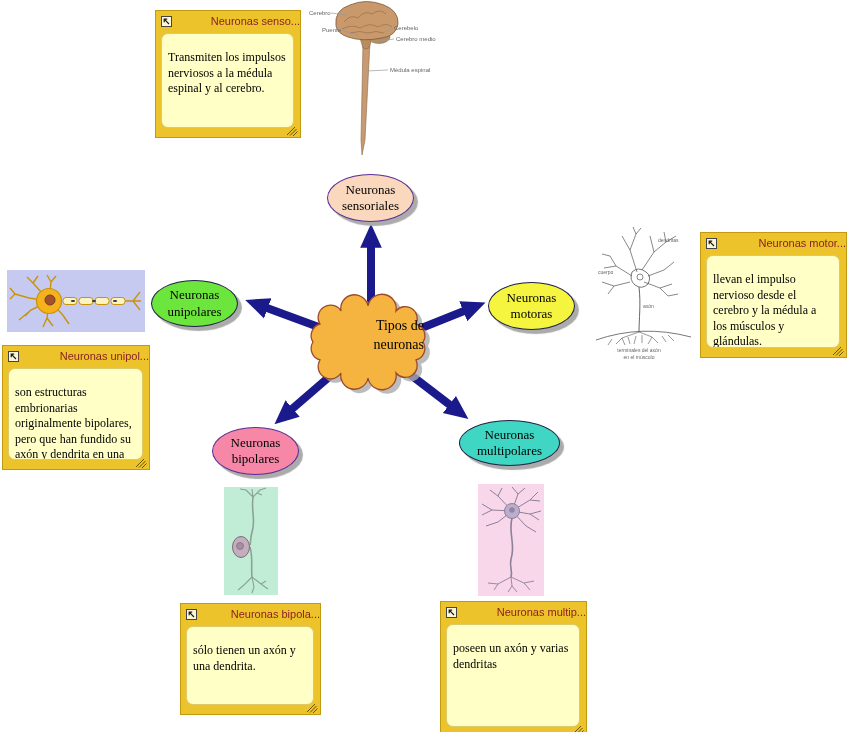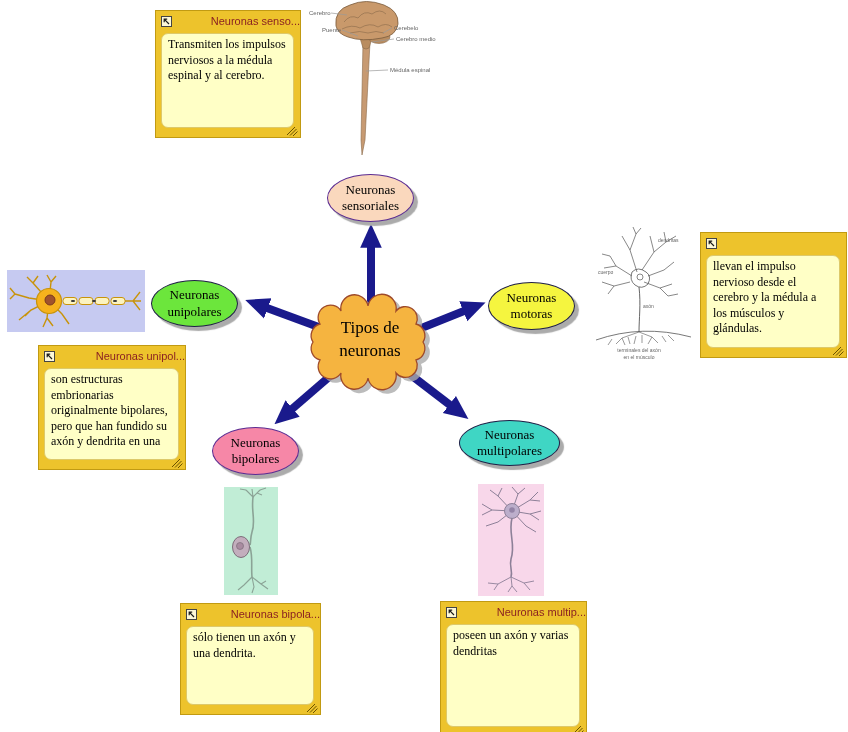--- a/index.html
+++ b/index.html
@@ -13,36 +13,36 @@
         justify-content:center;text-align:center;font-size:13px;line-height:1.25;color:#000;
         box-shadow:4px 4px 1px #ababab;}
   .b-purple{border:1.5px solid #5b2c92;}
   .b-dark{border:1.5px solid #1f1f46;}
   .n-sensoriales{left:327px;top:174px;width:85px;height:46px;background:#fad8bd;}
   .n-unipolares{left:151px;top:280px;width:85px;height:45px;background:#6ce63c;}
   .n-motoras{left:488px;top:282px;width:85px;height:46px;background:#f5f53f;}
   .n-bipolares{left:212px;top:427px;width:85px;height:46px;background:#f687a7;}
   .n-multipolares{left:459px;top:420px;width:99px;height:44px;background:#3fd6c4;}
 
-  .cloud-label{position:absolute;left:316px;top:317px;width:108px;text-align:center;
-               font-size:17px;line-height:1.35;color:#000;}
+  .cloud-label{position:absolute;left:316px;top:317px;width:108px;text-align:right;
+               font-size:14px;line-height:1.35;color:#000;}
 
   
   .note{position:absolute;background:#edc32c;border:1px solid #c19a12;box-sizing:border-box;}
   .note-title{font-family:"Liberation Sans","DejaVu Sans",sans-serif;font-size:11px;color:#8b2222;
               text-align:right;padding-top:4px;white-space:nowrap;overflow:hidden;}
   .note-icon{position:absolute;left:5px;top:5px;width:11px;height:11px;}
   .note-body{position:absolute;left:5px;right:6px;top:22px;bottom:9px;background:#ffffc6;
-             border:1px solid #ddc96a;border-radius:7px;padding:3px 6px;font-size:12px;
+             border:1px solid #ddc96a;border-radius:7px;padding:16px 6px;font-size:12px;
              line-height:1.3;color:#000;overflow:hidden;}
   .note-more{text-align:center;font-weight:bold;letter-spacing:1px;}
   .handle{position:absolute;right:2px;bottom:1px;width:12px;height:11px;}
 
   .nt-sensoriales{left:155px;top:10px;width:146px;height:128px;}
-  .nt-unipolares{left:2px;top:345px;width:148px;height:125px;margin-left:36px;}
+  .nt-unipolares{left:2px;top:345px;width:148px;height:125px;}
   .nt-motoras{left:700px;top:232px;width:147px;height:126px;}
   .nt-bipolares{left:180px;top:603px;width:141px;height:112px;}
   .nt-multipolares{left:440px;top:601px;width:147px;height:136px;}
 
   
   .fig{position:absolute;}
   .fig-label{font-family:"Liberation Sans","DejaVu Sans",sans-serif;fill:#666;}
 </style>
 </head>
 <body>
@@ -119,20 +119,21 @@
     <svg class="handle" viewBox="0 0 12 11">
       <path d="M1,10 L9,2 M4,10.5 L10.5,4 M7,11 L11.5,6.5" stroke="#6b5200" stroke-width="1" fill="none"></path>
     </svg>
   </div>
 
   <div class="note nt-motoras">
     <svg class="note-icon" viewBox="0 0 11 11">
       <rect x="0.5" y="0.5" width="10" height="10" fill="#fdf8d8" stroke="#444"></rect>
       <path d="M8,8 L3.2,3.2 M3.2,6.2 L3.2,3.2 L6.2,3.2" stroke="#1a1a1a" stroke-width="1.2" fill="none"></path>
     </svg>
+    <div class="note-title">Neuronas motor...</div>
     <div class="note-body">llevan el impulso nervioso desde el cerebro y la médula a los músculos y glándulas.</div>
     <svg class="handle" viewBox="0 0 12 11">
       <path d="M1,10 L9,2 M4,10.5 L10.5,4 M7,11 L11.5,6.5" stroke="#6b5200" stroke-width="1" fill="none"></path>
     </svg>
   </div>
 
   <div class="note nt-bipolares">
     <svg class="note-icon" viewBox="0 0 11 11">
       <rect x="0.5" y="0.5" width="10" height="10" fill="#fdf8d8" stroke="#444"></rect>
       <path d="M8,8 L3.2,3.2 M3.2,6.2 L3.2,3.2 L6.2,3.2" stroke="#1a1a1a" stroke-width="1.2" fill="none"></path>

